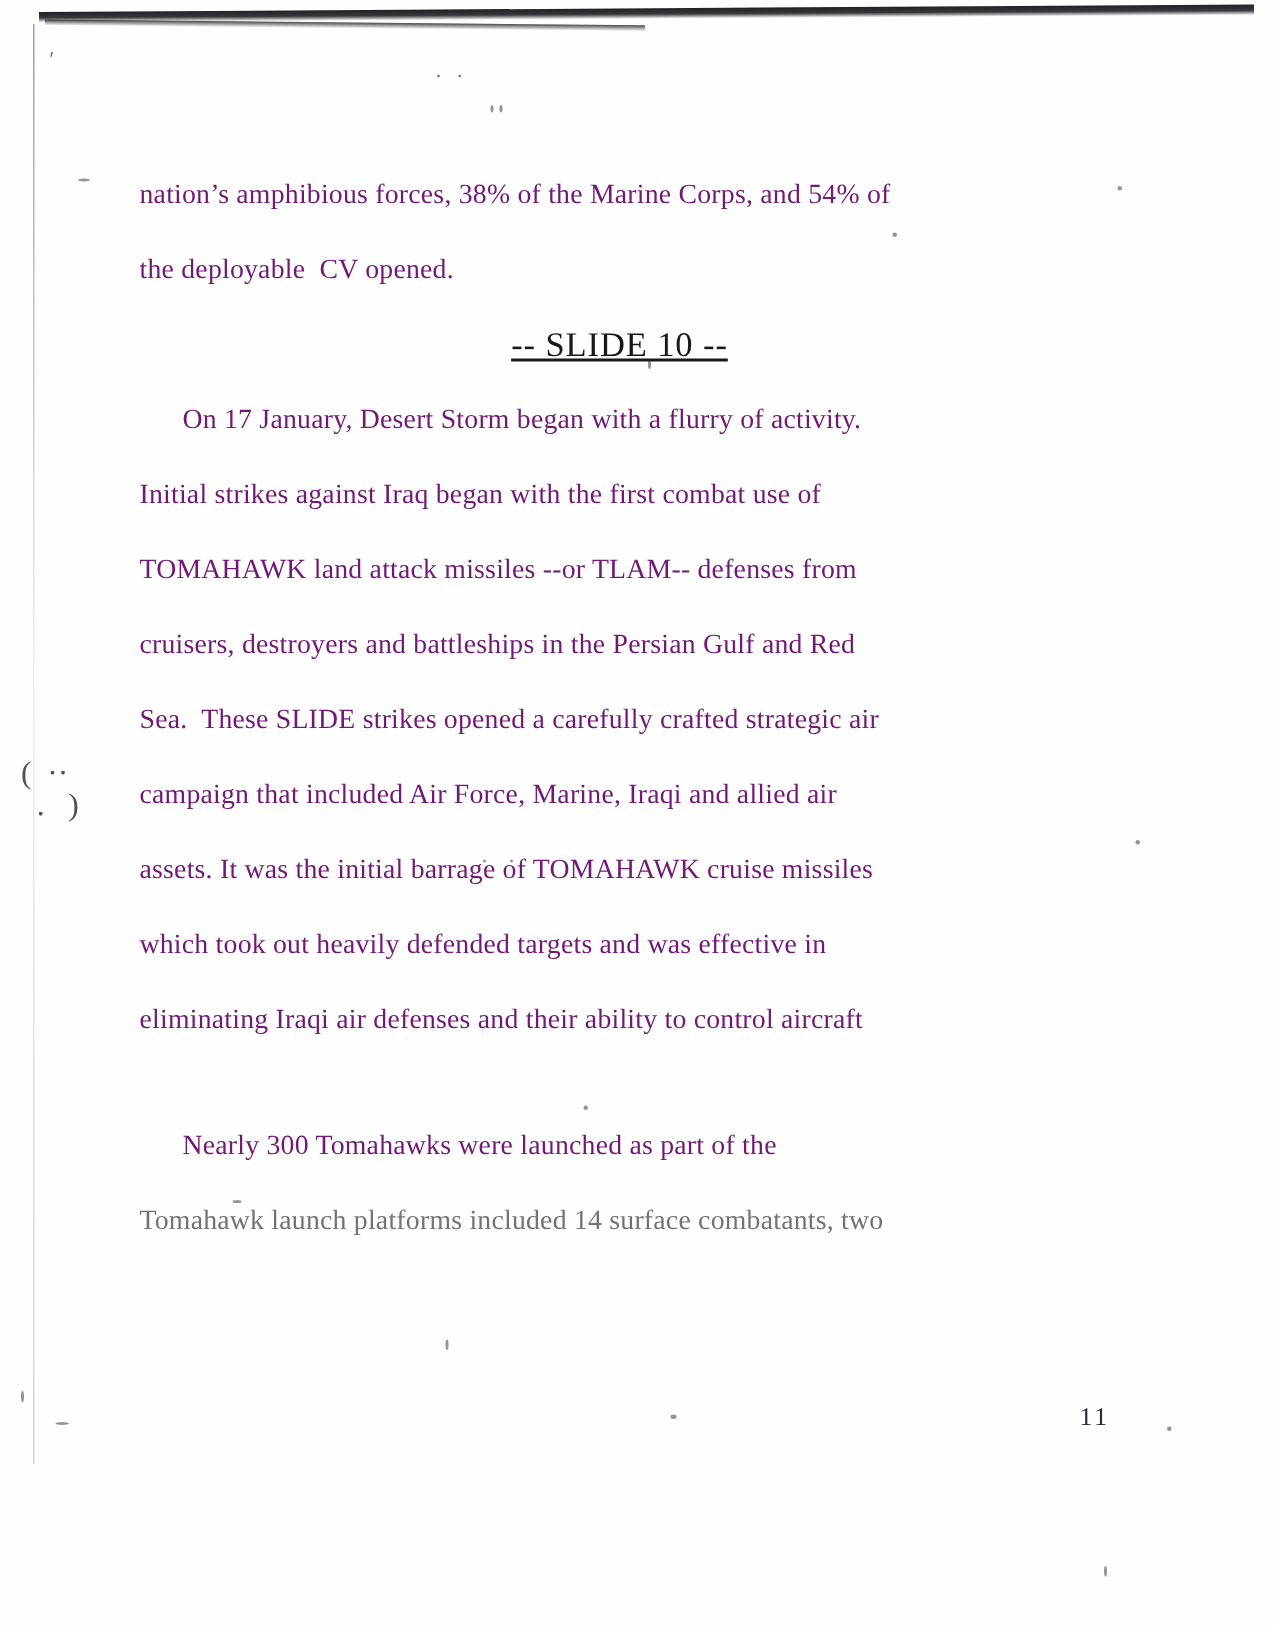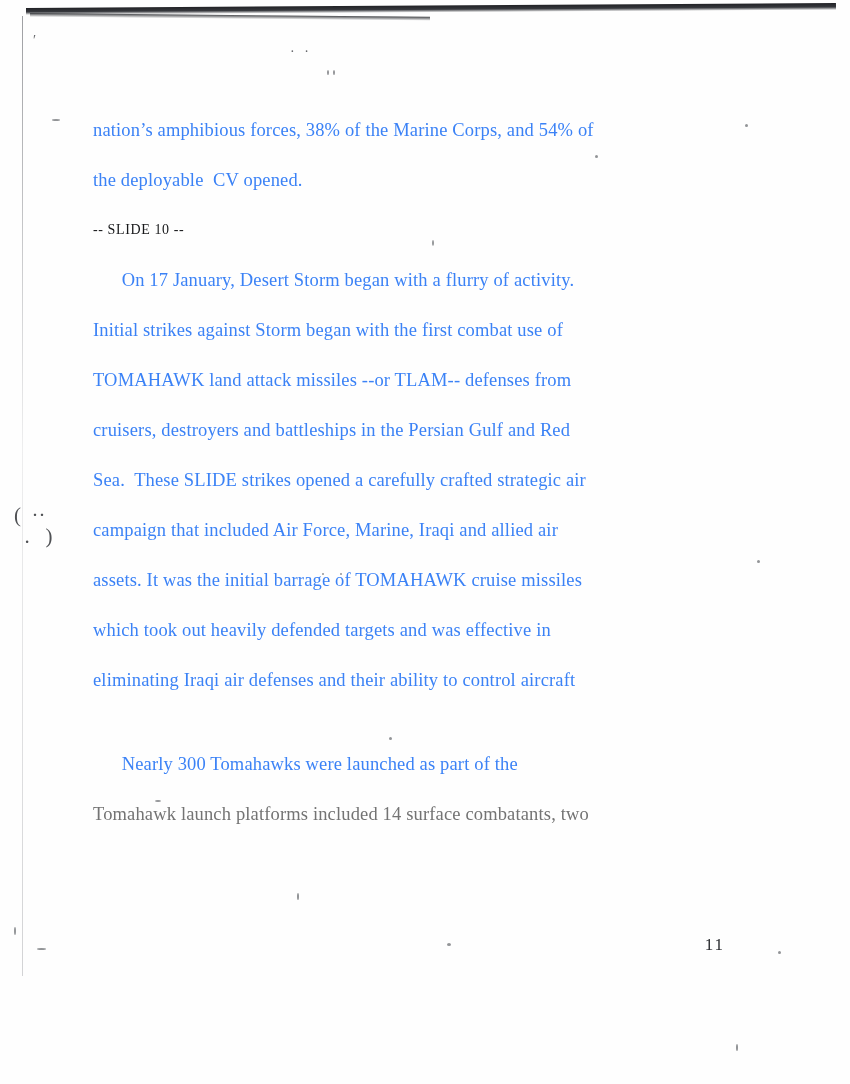--- a/index.html
+++ b/index.html
@@ -62,35 +62,37 @@
     left: 93px;
     top: 105px;
     width: 640px;
   }
 
   .line {
     font-size: 18.5px;
     line-height: 50px;
     letter-spacing: 0.15px;
     white-space: pre;
-    color: #3b82f6;
+    color: #701a75;
   }
   .center {
-    font-size: 14px;
+    text-align: center;
+    font-size: 23px;
     line-height: 50px;
     letter-spacing: 0.6px;
+    text-decoration: underline;
   }
   .gap { height: 34px; }
 
   .fade-tail { color: #737373; }
 
   
   .page-number {
     position: absolute;
-    right: 125px;
+    right: 110px;
     top: 935px;
     font-size: 17px;
     color: #2a2c30;
     letter-spacing: 2px;
   }
 
   
   .speck {
     position: absolute;
     background: #6e7074;
@@ -149,21 +151,21 @@
   .   )</div>
 
   <div class="text-block">
 
     <div class="line">nation’s amphibious forces, 38% of the Marine Corps, and 54% of</div>
     <div class="line">the deployable  CV opened.</div>
 
     <div class="center">-- SLIDE 10 --</div>
 
     <div class="line">      On 17 January, Desert Storm began with a flurry of activity.</div>
-    <div class="line">Initial strikes against Storm began with the first combat use of</div>
+    <div class="line">Initial strikes against Iraq began with the first combat use of</div>
     <div class="line">TOMAHAWK land attack missiles --or TLAM-- defenses from</div>
     <div class="line">cruisers, destroyers and battleships in the Persian Gulf and Red</div>
     <div class="line">Sea.  These SLIDE strikes opened a carefully crafted strategic air</div>
     <div class="line">campaign that included Air Force, Marine, Iraqi and allied air</div>
     <div class="line">assets. It was the initial barrage of TOMAHAWK cruise missiles</div>
     <div class="line">which took out heavily defended targets and was effective in</div>
     <div class="line">eliminating Iraqi air defenses and their ability to control aircraft</div>
 
     <div class="gap"></div>
 

